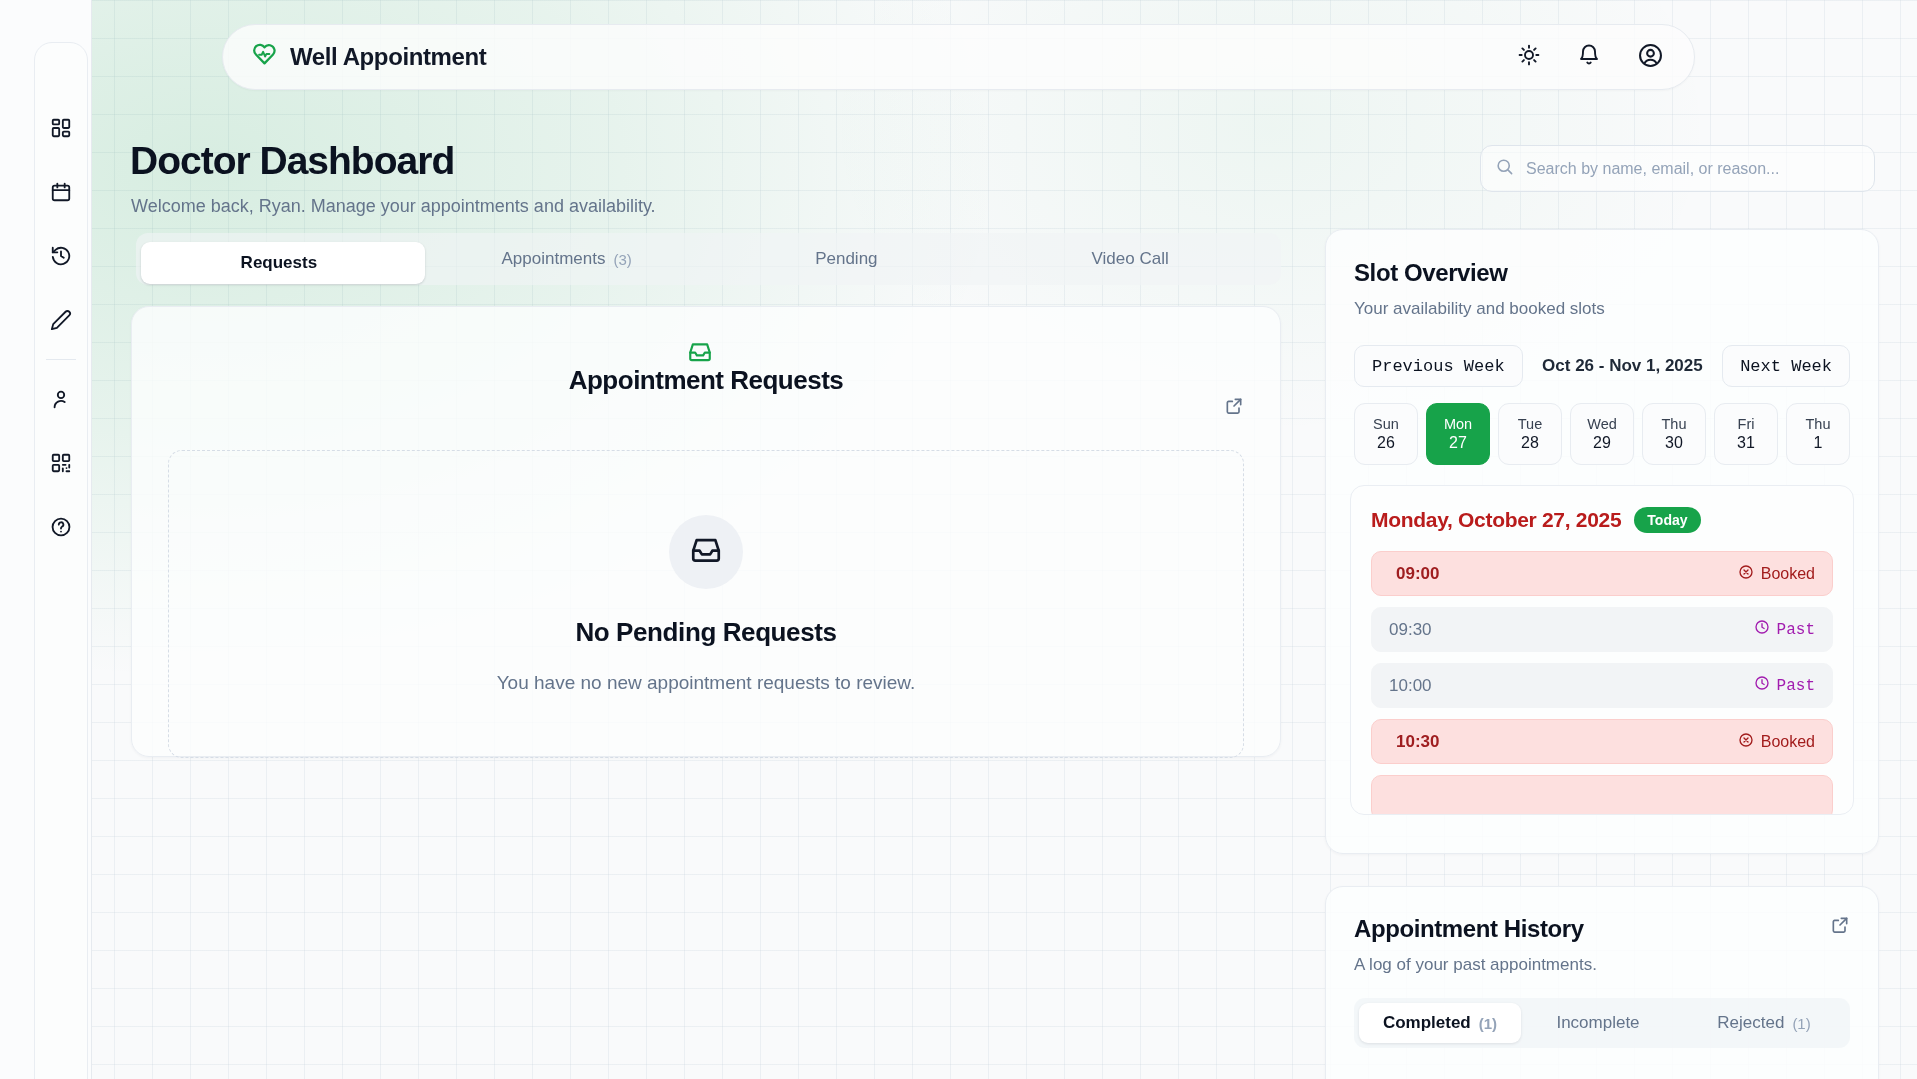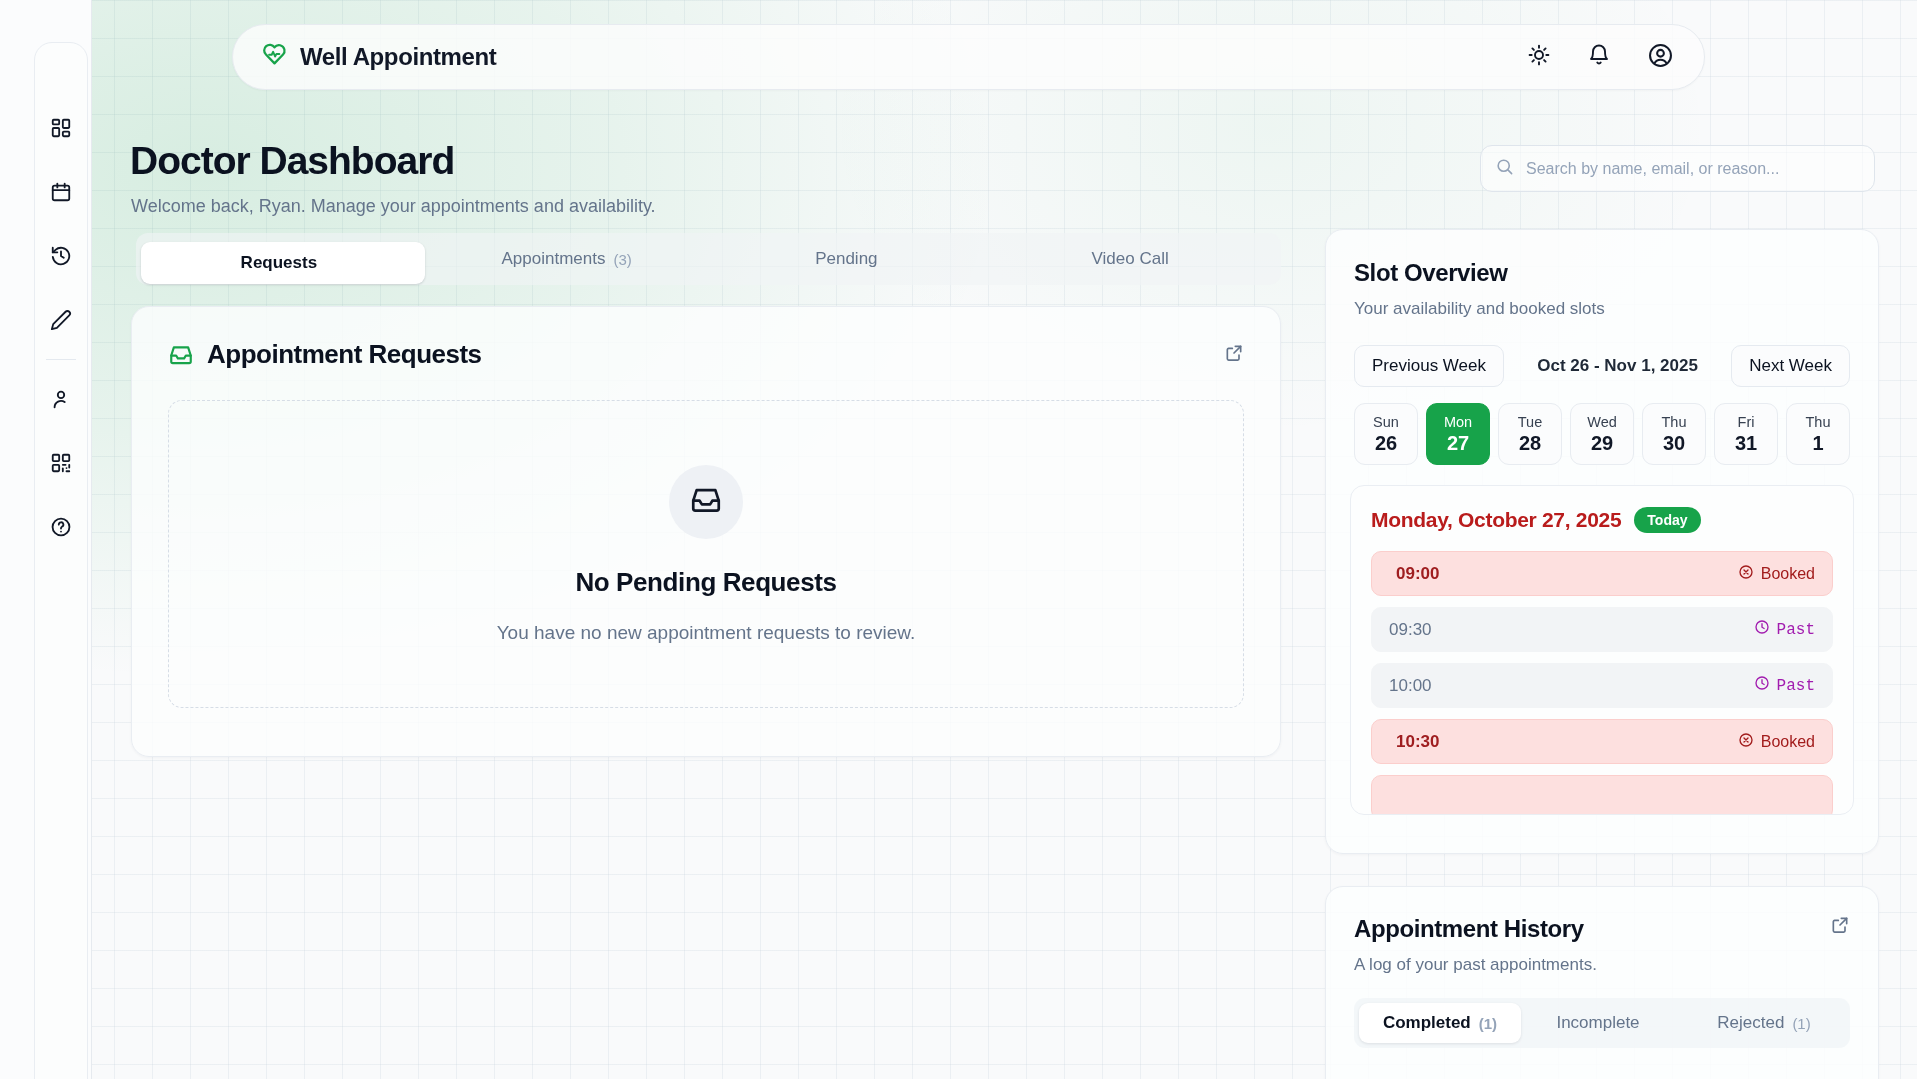--- a/index.html
+++ b/index.html
@@ -73,21 +73,21 @@
   .rail-btn svg { display: block; }
   .rail-div {
     width: 30px; height: 1px;
     background: #e4e9ef;
     margin: 7px 0 7px 0;
   }
 
   
   .topbar {
     position: absolute;
-    left: 232px; top: 24px;
+    left: 222px; top: 24px;
     width: 1473px; height: 66px;
     background: rgba(252,253,253,.82);
     border: 1px solid #e7ebf0;
     border-radius: 33px;
     display: flex; align-items: center;
     padding: 0 30px 0 28px;
     box-shadow: 0 1px 2px rgba(16,24,40,.03);
     z-index: 15;
   }
   .brand { display: flex; align-items: center; gap: 12px; }
@@ -155,20 +155,21 @@
     position: absolute; left: 131px; top: 306px;
     width: 1150px; height: 451px;
     background: rgba(253,254,254,.80);
     border: 1px solid #e9edf2;
     border-radius: 18px;
     box-shadow: 0 1px 3px rgba(16,24,40,.04);
   }
   .card-head {
     display: flex; align-items: center;
     padding: 32px 36px 0 36px;
+    flex-direction: column;
   }
   .card-head .ico { color: #17a34a; display: flex; margin-right: 13px; }
   .card-head h2 { font-size: 26px; font-weight: 800; letter-spacing: -.5px; color: #0b1220; }
   .ext-btn { margin-left: auto; color: #64748b; cursor: pointer; display: flex; }
 
   .empty-box {
     margin: 30px 36px 0 36px;
     height: 308px;
     border: 1.5px dashed #d6dde6;
     border-radius: 14px;
@@ -200,37 +201,37 @@
   .slot-pad { padding: 29px 28px 0 28px; }
   .slot-sub { margin-top: 12px; font-size: 17px; color: #64748b; }
 
   .week-nav {
     margin-top: 26px;
     display: flex; align-items: center; justify-content: space-between;
   }
   .wk-btn {
     height: 42px; padding: 0 17px;
     background: #fbfcfd; border: 1px solid #e5eaf0; border-radius: 10px;
-    font-size: 17px; color: #0b1220; font-family: Liberation Sans, sans-serif;
+    font-size: 17px; color: #0b1220; font-family: Liberation Mono, monospace;
     display: flex; align-items: center; cursor: pointer;
   }
   .wk-label { font-size: 17px; font-weight: 600; color: #1f2937; }
 
   .days {
     margin-top: 16px;
     display: flex; gap: 8px;
   }
   .day {
     flex: 1; height: 62px;
     background: #fbfcfd; border: 1px solid #e8ecf1; border-radius: 11px;
     display: flex; flex-direction: column; align-items: center; justify-content: center;
     gap: 2px; cursor: pointer;
   }
   .day .dn { font-size: 14.5px; color: #374151; }
-  .day .dd { font-size: 20px; color: #111827; font-weight: bold; }
+  .day .dd { font-size: 16px; color: #111827; }
   .day.sel { background: #17a34a; border-color: #17a34a; }
   .day.sel .dn, .day.sel .dd { color: #ffffff; }
 
   .slot-inner {
     margin: 20px 24px 0 24px;
     background: #fdfefe;
     border: 1px solid #eaeef3;
     border-radius: 14px;
     height: 330px;
     padding: 21px 20px 0 20px;

